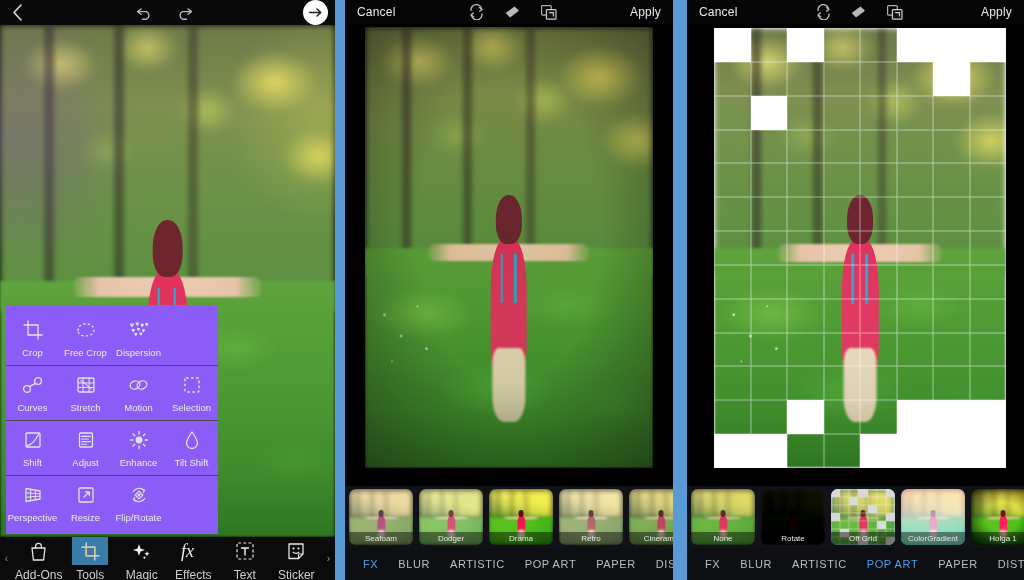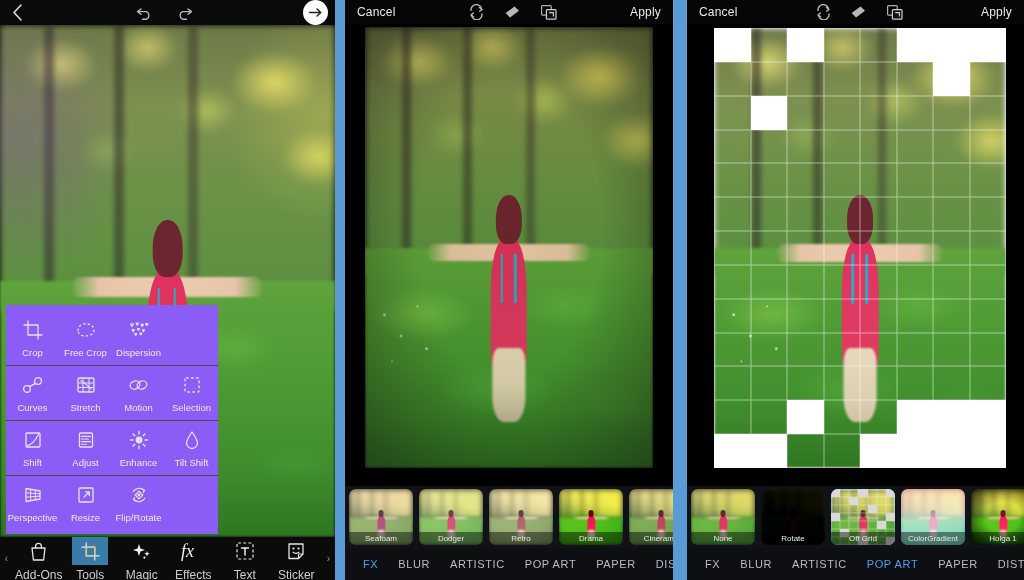--- a/index.html
+++ b/index.html
@@ -545,50 +545,50 @@
                 <div class="g-arms"></div>
                 <div class="g-dress"></div>
                 <div class="g-skirt"></div>
                 <div class="g-hair"></div>
               </div>
           </div>
         </div>
         <div class="tname">Dodger</div>
       </div>
       <div class="thumb">
+        <div class="th-scene th-drama">
+          <div class="scene">
+              <div class="sky-canopy"></div>
+              <div class="trunks"></div>
+              <div class="grass"></div>
+            <div class="girl">
+                <div class="g-arms"></div>
+                <div class="g-dress"></div>
+                <div class="g-skirt"></div>
+                <div class="g-hair"></div>
+              </div>
+          </div>
+        </div>
+        <div class="tname">Drama</div>
+      </div>
+      <div class="thumb">
         <div class="th-scene th-retro">
           <div class="scene">
               <div class="sky-canopy"></div>
               <div class="trunks"></div>
               <div class="grass"></div>
             <div class="girl">
                 <div class="g-arms"></div>
                 <div class="g-dress"></div>
                 <div class="g-skirt"></div>
                 <div class="g-hair"></div>
               </div>
           </div>
         </div>
         <div class="tname">Retro</div>
-      </div>
-      <div class="thumb">
-        <div class="th-scene th-drama">
-          <div class="scene">
-              <div class="sky-canopy"></div>
-              <div class="trunks"></div>
-              <div class="grass"></div>
-            <div class="girl">
-                <div class="g-arms"></div>
-                <div class="g-dress"></div>
-                <div class="g-skirt"></div>
-                <div class="g-hair"></div>
-              </div>
-          </div>
-        </div>
-        <div class="tname">Drama</div>
       </div>
       <div class="thumb">
         <div class="th-scene th-cinerama">
           <div class="scene">
               <div class="sky-canopy"></div>
               <div class="trunks"></div>
               <div class="grass"></div>
             <div class="girl">
                 <div class="g-arms"></div>
                 <div class="g-dress"></div>

